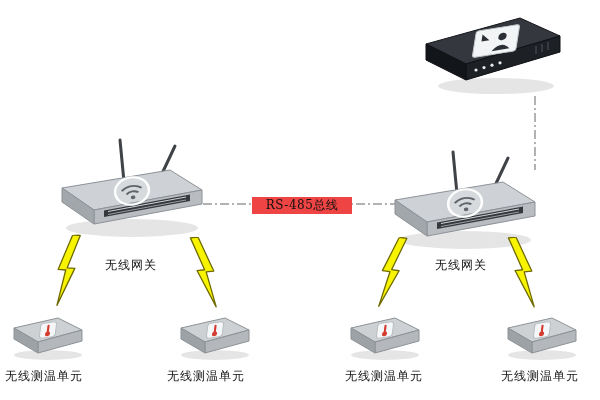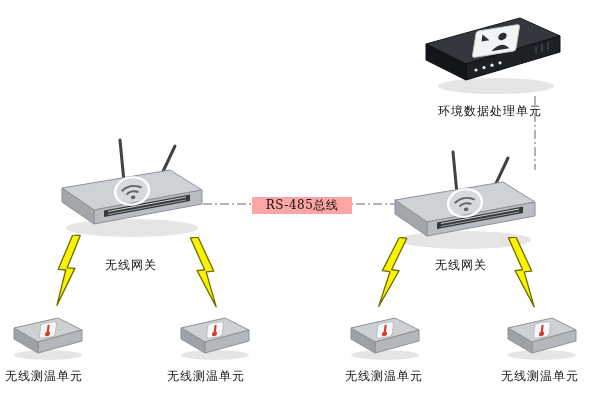--- a/index.html
+++ b/index.html
@@ -9,21 +9,21 @@
     overflow:hidden;
   }
   .abs{position:absolute;}
   svg{display:block;}
   .node-label{
     position:absolute;text-align:center;font-size:12px;color:#111;
     letter-spacing:1px;white-space:nowrap;
   }
   .bus-label{
     position:absolute;left:252px;top:197px;width:100px;text-align:center;
-    font-size:12px;color:#111;background:#fca5a5;z-index:5;letter-spacing:0.5px;
+    font-size:12px;color:#111;background:#ef4444;z-index:5;letter-spacing:0.5px;
   }
   .links{position:absolute;left:0;top:0;z-index:1;}
   .device{z-index:2;}
   .bolt{z-index:3;}
 </style>
 </head>
 <body>
 
 <div class="canvas">
 
@@ -54,21 +54,20 @@
       </g>
 
       <g transform="translate(76,33) rotate(-9) skewX(-18) scale(1,0.85)">
         <rect x="-22" y="-15" width="44" height="30" rx="3" fill="#f2f4f5" stroke="#c2c6c9" stroke-width="1"></rect>
         <path d="M-15,-10 L-7,-2 L-15,-2 Z" fill="#2c3036"></path>
         <circle cx="6" cy="-4" r="4.2" fill="#2c3036"></circle>
         <path d="M-3,11 Q6,0 15,11 Z" fill="#2c3036"></path>
       </g>
     </svg>
   </div>
-  <div class="node-label" style="left:410px;top:103px;width:160px;">环境数据处理单元</div>
 
   <div class="abs device" style="left:52px;top:130px;width:155px;height:118px;">
     <svg width="155" height="118" viewBox="0 0 155 118">
       <ellipse cx="80" cy="98" rx="66" ry="9" fill="rgba(0,0,0,0.10)"></ellipse>
       <g stroke="#3f4347" stroke-width="3" stroke-linecap="round">
         <line x1="72" y1="52" x2="68" y2="10"></line>
         <line x1="107" y1="50" x2="123" y2="16"></line>
       </g>
       <polygon points="10,58 118,40 150,60 42,80" fill="#ced2d6" stroke="#8d9298" stroke-width="1"></polygon>
       <polygon points="42,80 150,60 150,74 42,94" fill="#b9bdc1" stroke="#8d9298" stroke-width="1"></polygon>

